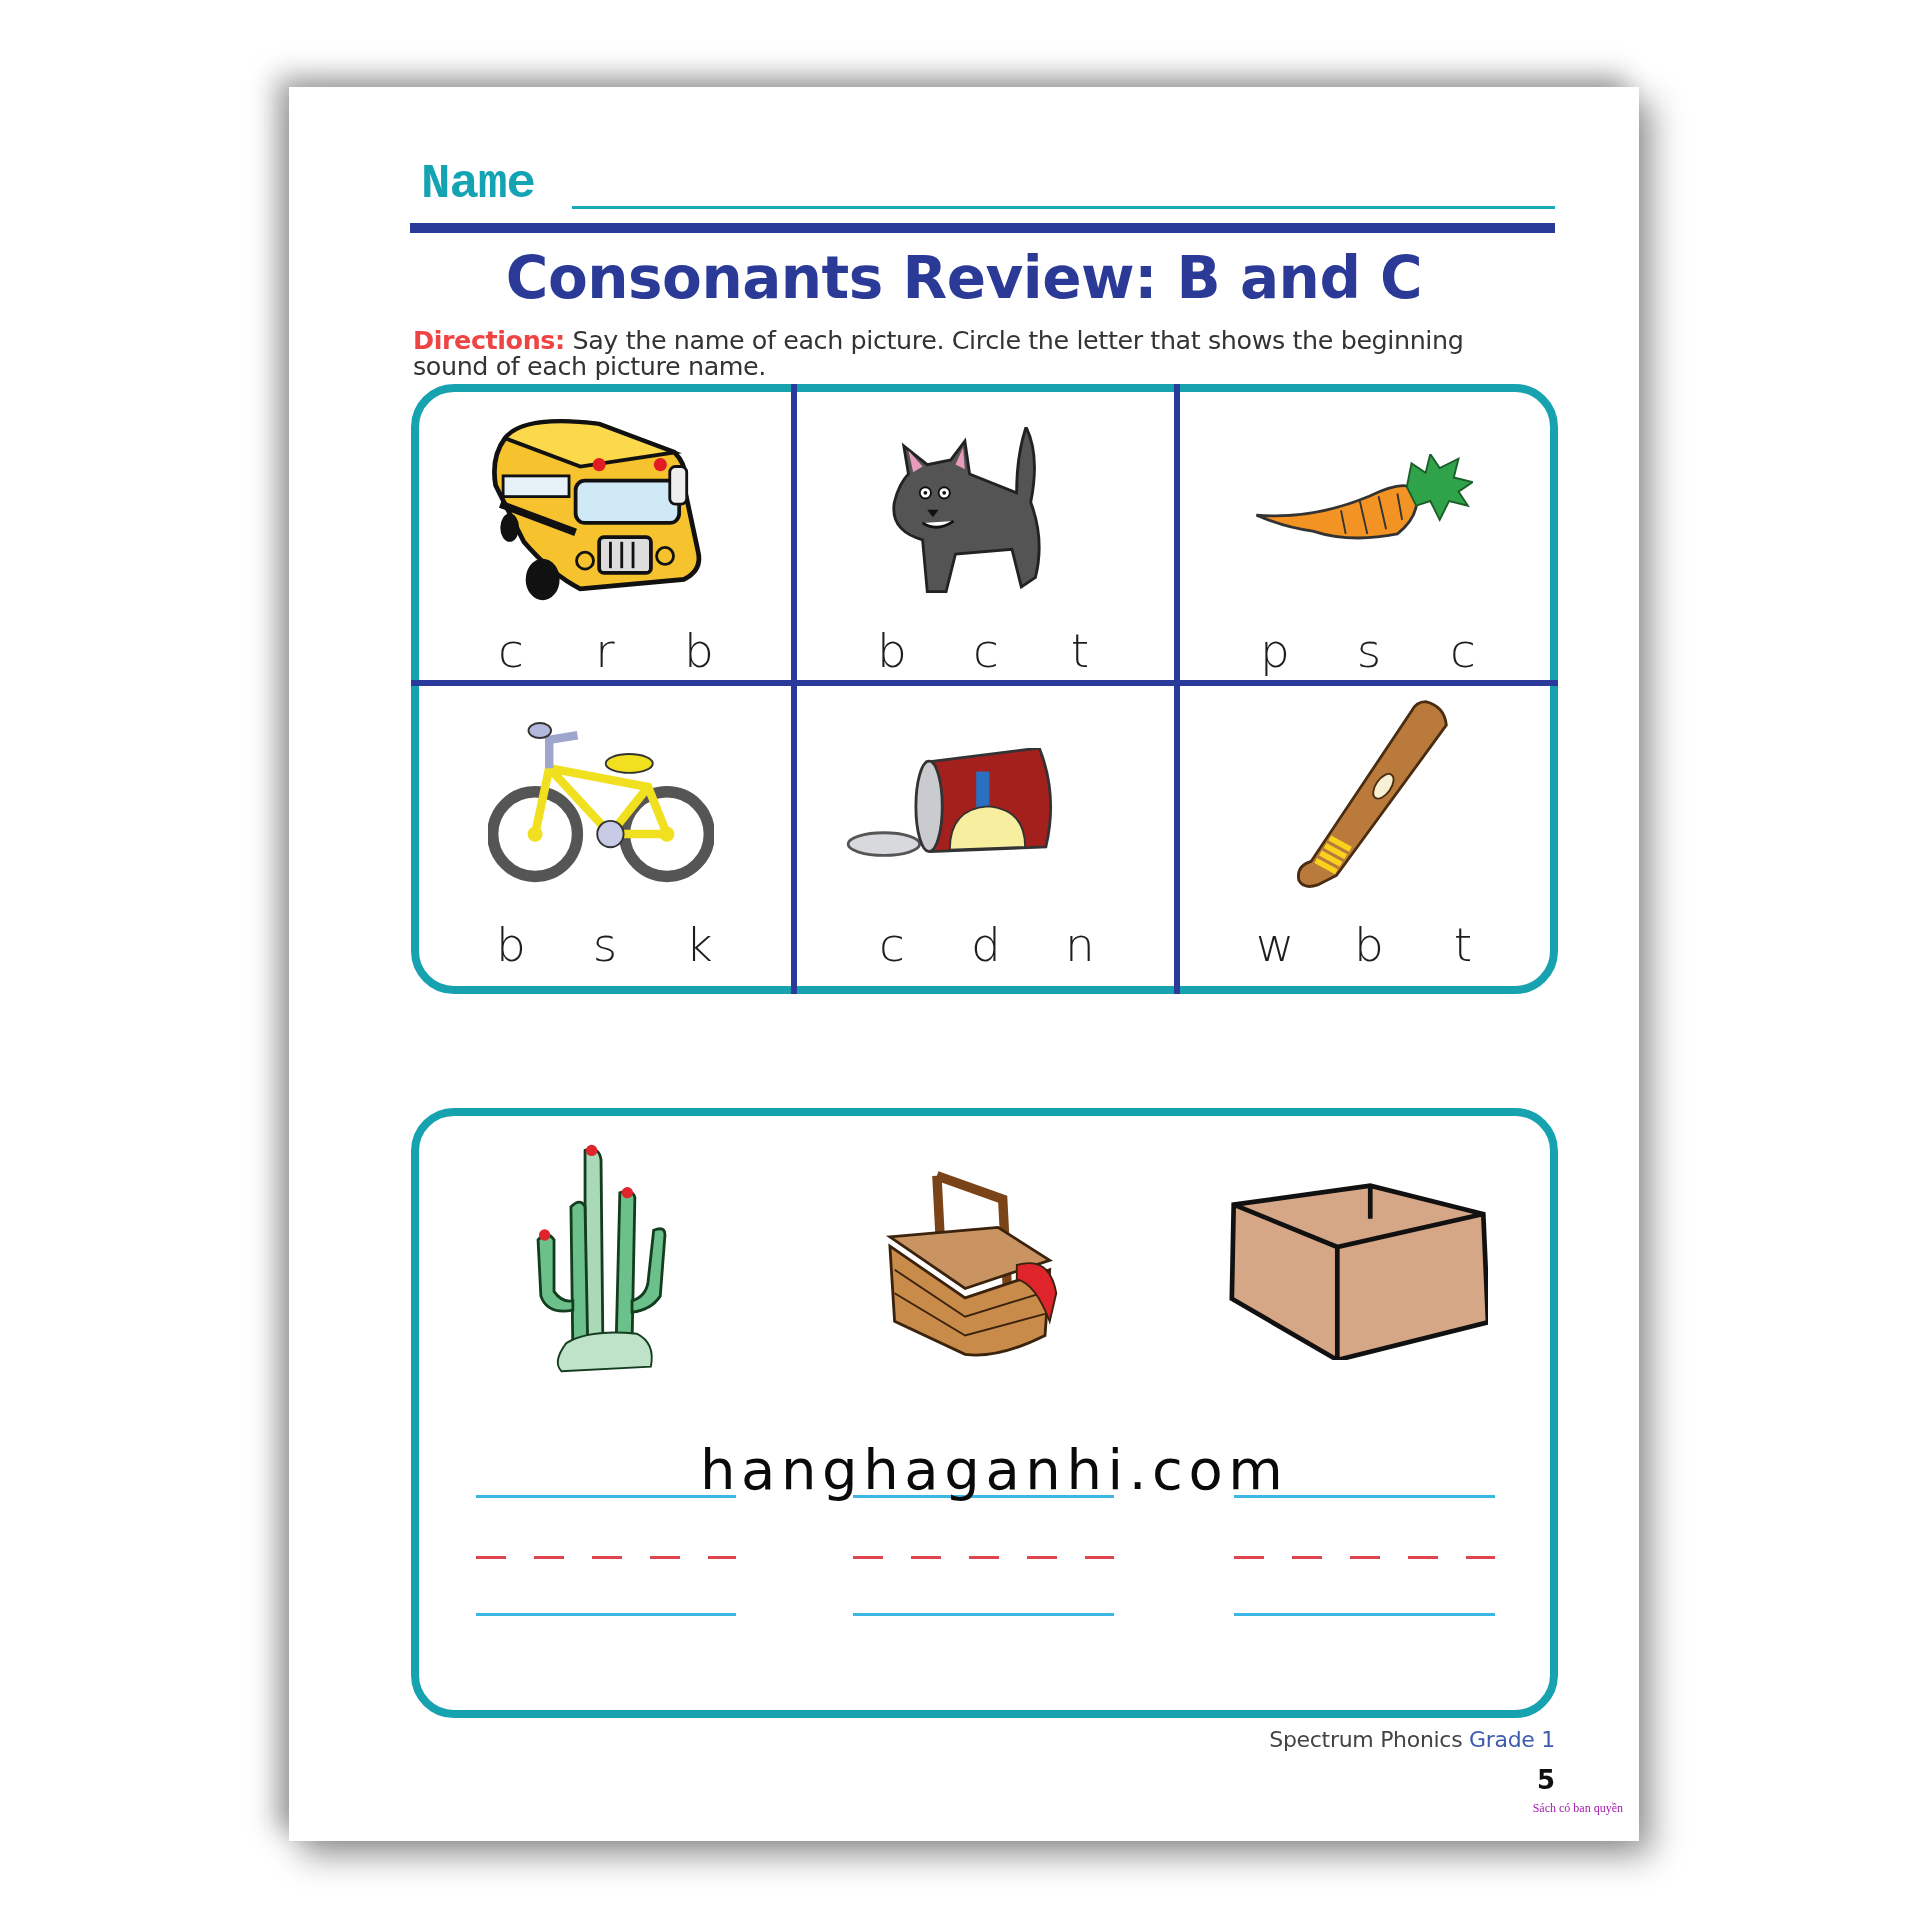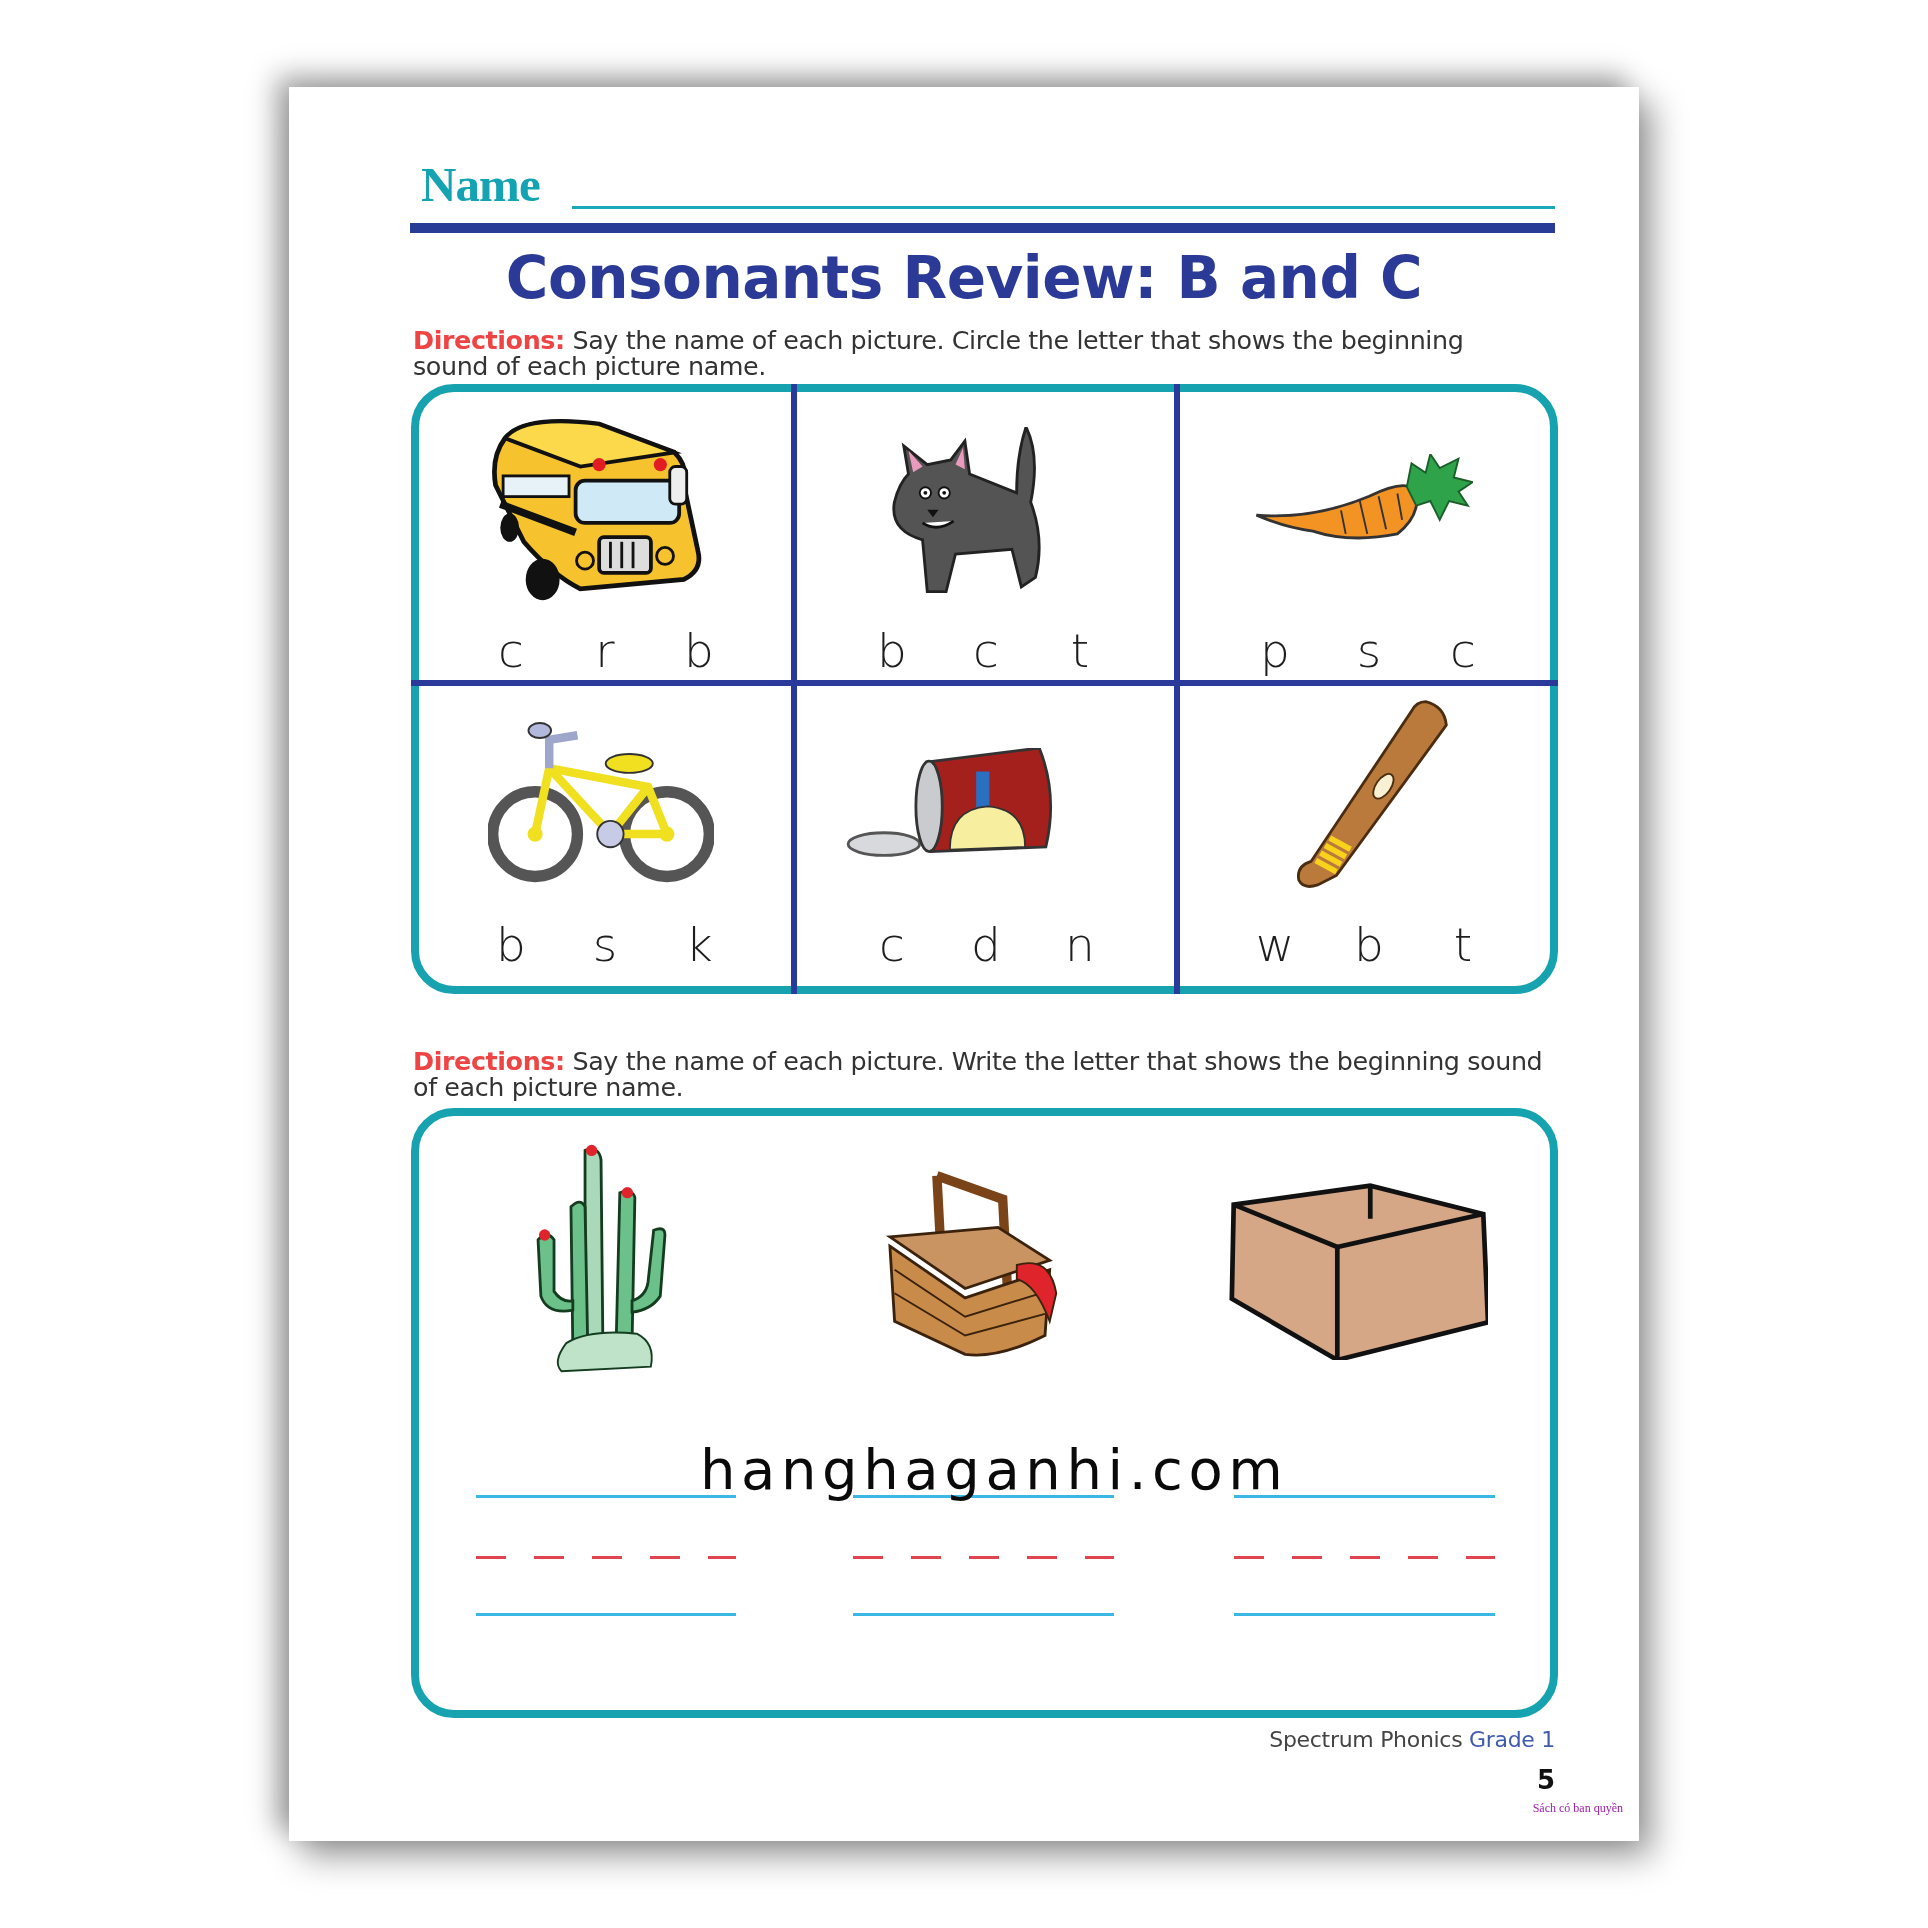--- a/index.html
+++ b/index.html
@@ -1,20 +1,20 @@
 <!DOCTYPE html>
 <html style="font-size:15px"><head>
 <meta charset="utf-8">
 <style>
   html, body { margin: 0; padding: 0; }
   body { width: 1928px; height: 1928px; background: #ffffff; position: relative; overflow: hidden; font-family: "Liberation Sans", sans-serif; }
   .page { position: absolute; left: 289px; top: 87px; width: 1350px; height: 1754px; background: #ffffff;
           box-shadow: -13px -11.3px 26px rgba(0,0,0,0.35), 13px 15px 32px rgba(0,0,0,0.40); }
   .abs { position: absolute; }
-  .name-label { left: 132px; top: 73px; font-size: 49px; font-weight: bold; color: #14a3b3; letter-spacing: -0.9px; line-height: 1; font-family: Liberation Serif, serif; }
+  .name-label { left: 132px; top: 73px; font-size: 49px; font-weight: bold; color: #14a3b3; letter-spacing: -0.9px; line-height: 1; font-family: Liberation Mono, monospace; }
   .name-line { left: 283px; top: 119px; width: 983px; height: 2.8px; background: #19a9b8; }
   .title-bar { left: 121px; top: 136px; width: 1145px; height: 10.4px; background: #283c97; }
   .title { left: 0; width: 1350px; top: 162px; text-align: center; font-size: 58px; font-weight: bold; color: #2a3a96; line-height: 1; font-family: "DejaVu Sans", sans-serif; letter-spacing: -0.5px; }
   .directions { left: 124px; width: 1130px; font-size: 25.4px; line-height: 26px; color: #333333; font-family: "DejaVu Sans", sans-serif; letter-spacing: -0.4px; }
   .directions b { color: #ef4444; }
   .box { border: 8.5px solid #17a2b0; border-radius: 43px; box-sizing: border-box; }
   .box1 { left: 122px; top: 297px; width: 1147px; height: 610px; }
   .vdiv { width: 5.6px; background: #2a3a9a; }
   .hdiv { height: 5.6px; background: #2a3a9a; }
   .cell { position: absolute; }
@@ -148,23 +148,20 @@
         <path d="M38 150 L60 162 M33 158 L55 170 M28 166 L50 178 M23 174 L45 186" stroke="#f9d21c" stroke-width="6"></path>
       </svg>
       <div class="letters" style="top:235px;">
         <span>w</span>
         <span>b</span>
         <span>t</span>
       </div>
     </div>
   </div>
 
-  <div class="abs directions" style="top:961px;">
-    <b>Directions:</b><span> Say the name of each picture. Write the letter that shows the beginning sound of each picture name.</span>
-  </div>
 
   <div class="abs box box2">
 
     <svg class="pic" style="left:114px; top:25.4px;" width="137" height="235" viewBox="0 0 145 250">
       <path d="M55 10 Q70 5 72 20 L74 220 L55 225 Z" fill="#a9d9b8" stroke="#143d20" stroke-width="3"></path>
       <path d="M40 70 Q50 60 55 70 L58 225 L42 220 Z" fill="#6cc08a" stroke="#143d20" stroke-width="3"></path>
       <path d="M5 105 Q15 95 22 105 L22 160 Q30 172 42 170 L42 180 Q15 185 8 165 Z" fill="#6cc08a" stroke="#143d20" stroke-width="3"></path>
       <path d="M92 55 Q105 50 108 60 L105 215 L88 218 Z" fill="#6cc08a" stroke="#143d20" stroke-width="3"></path>
       <path d="M128 95 Q140 90 140 100 L135 165 Q125 180 105 182 L105 170 Q120 165 122 150 Z" fill="#6cc08a" stroke="#143d20" stroke-width="3"></path>
       <path d="M35 215 Q60 200 110 205 Q130 215 125 240 L30 245 Q20 235 35 215Z" fill="#bfe3c8" stroke="#143d20" stroke-width="2"></path>

